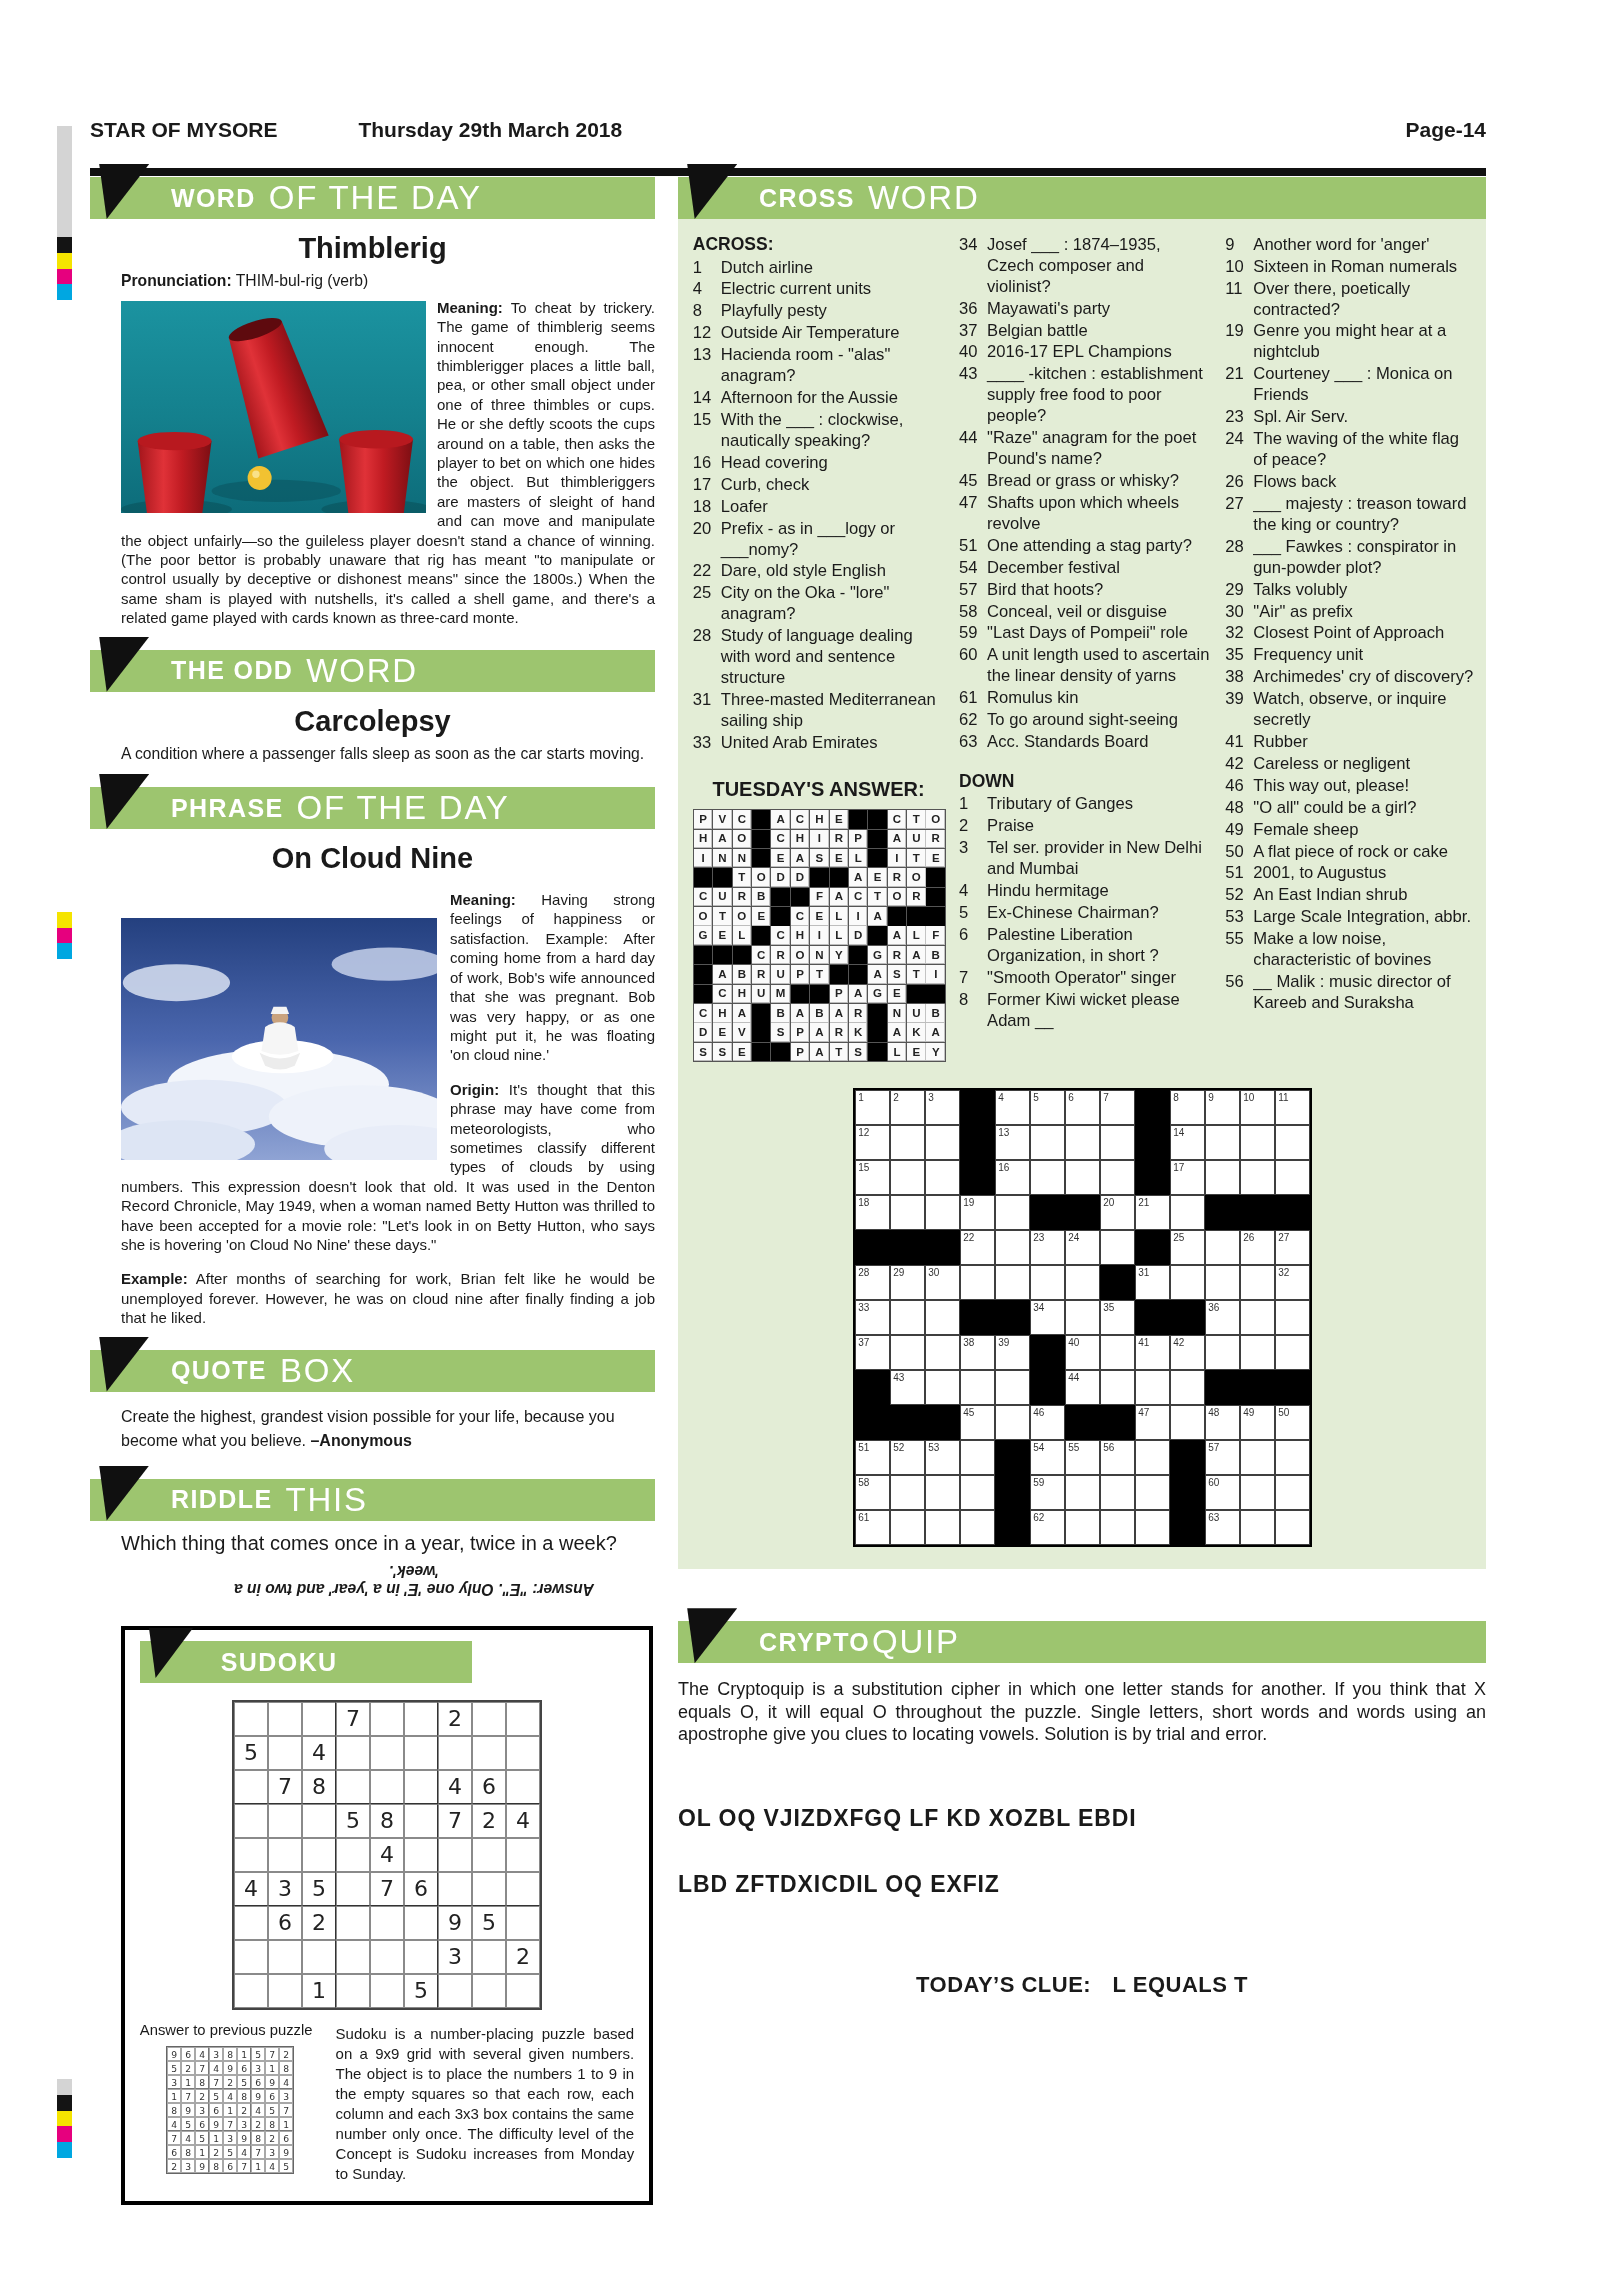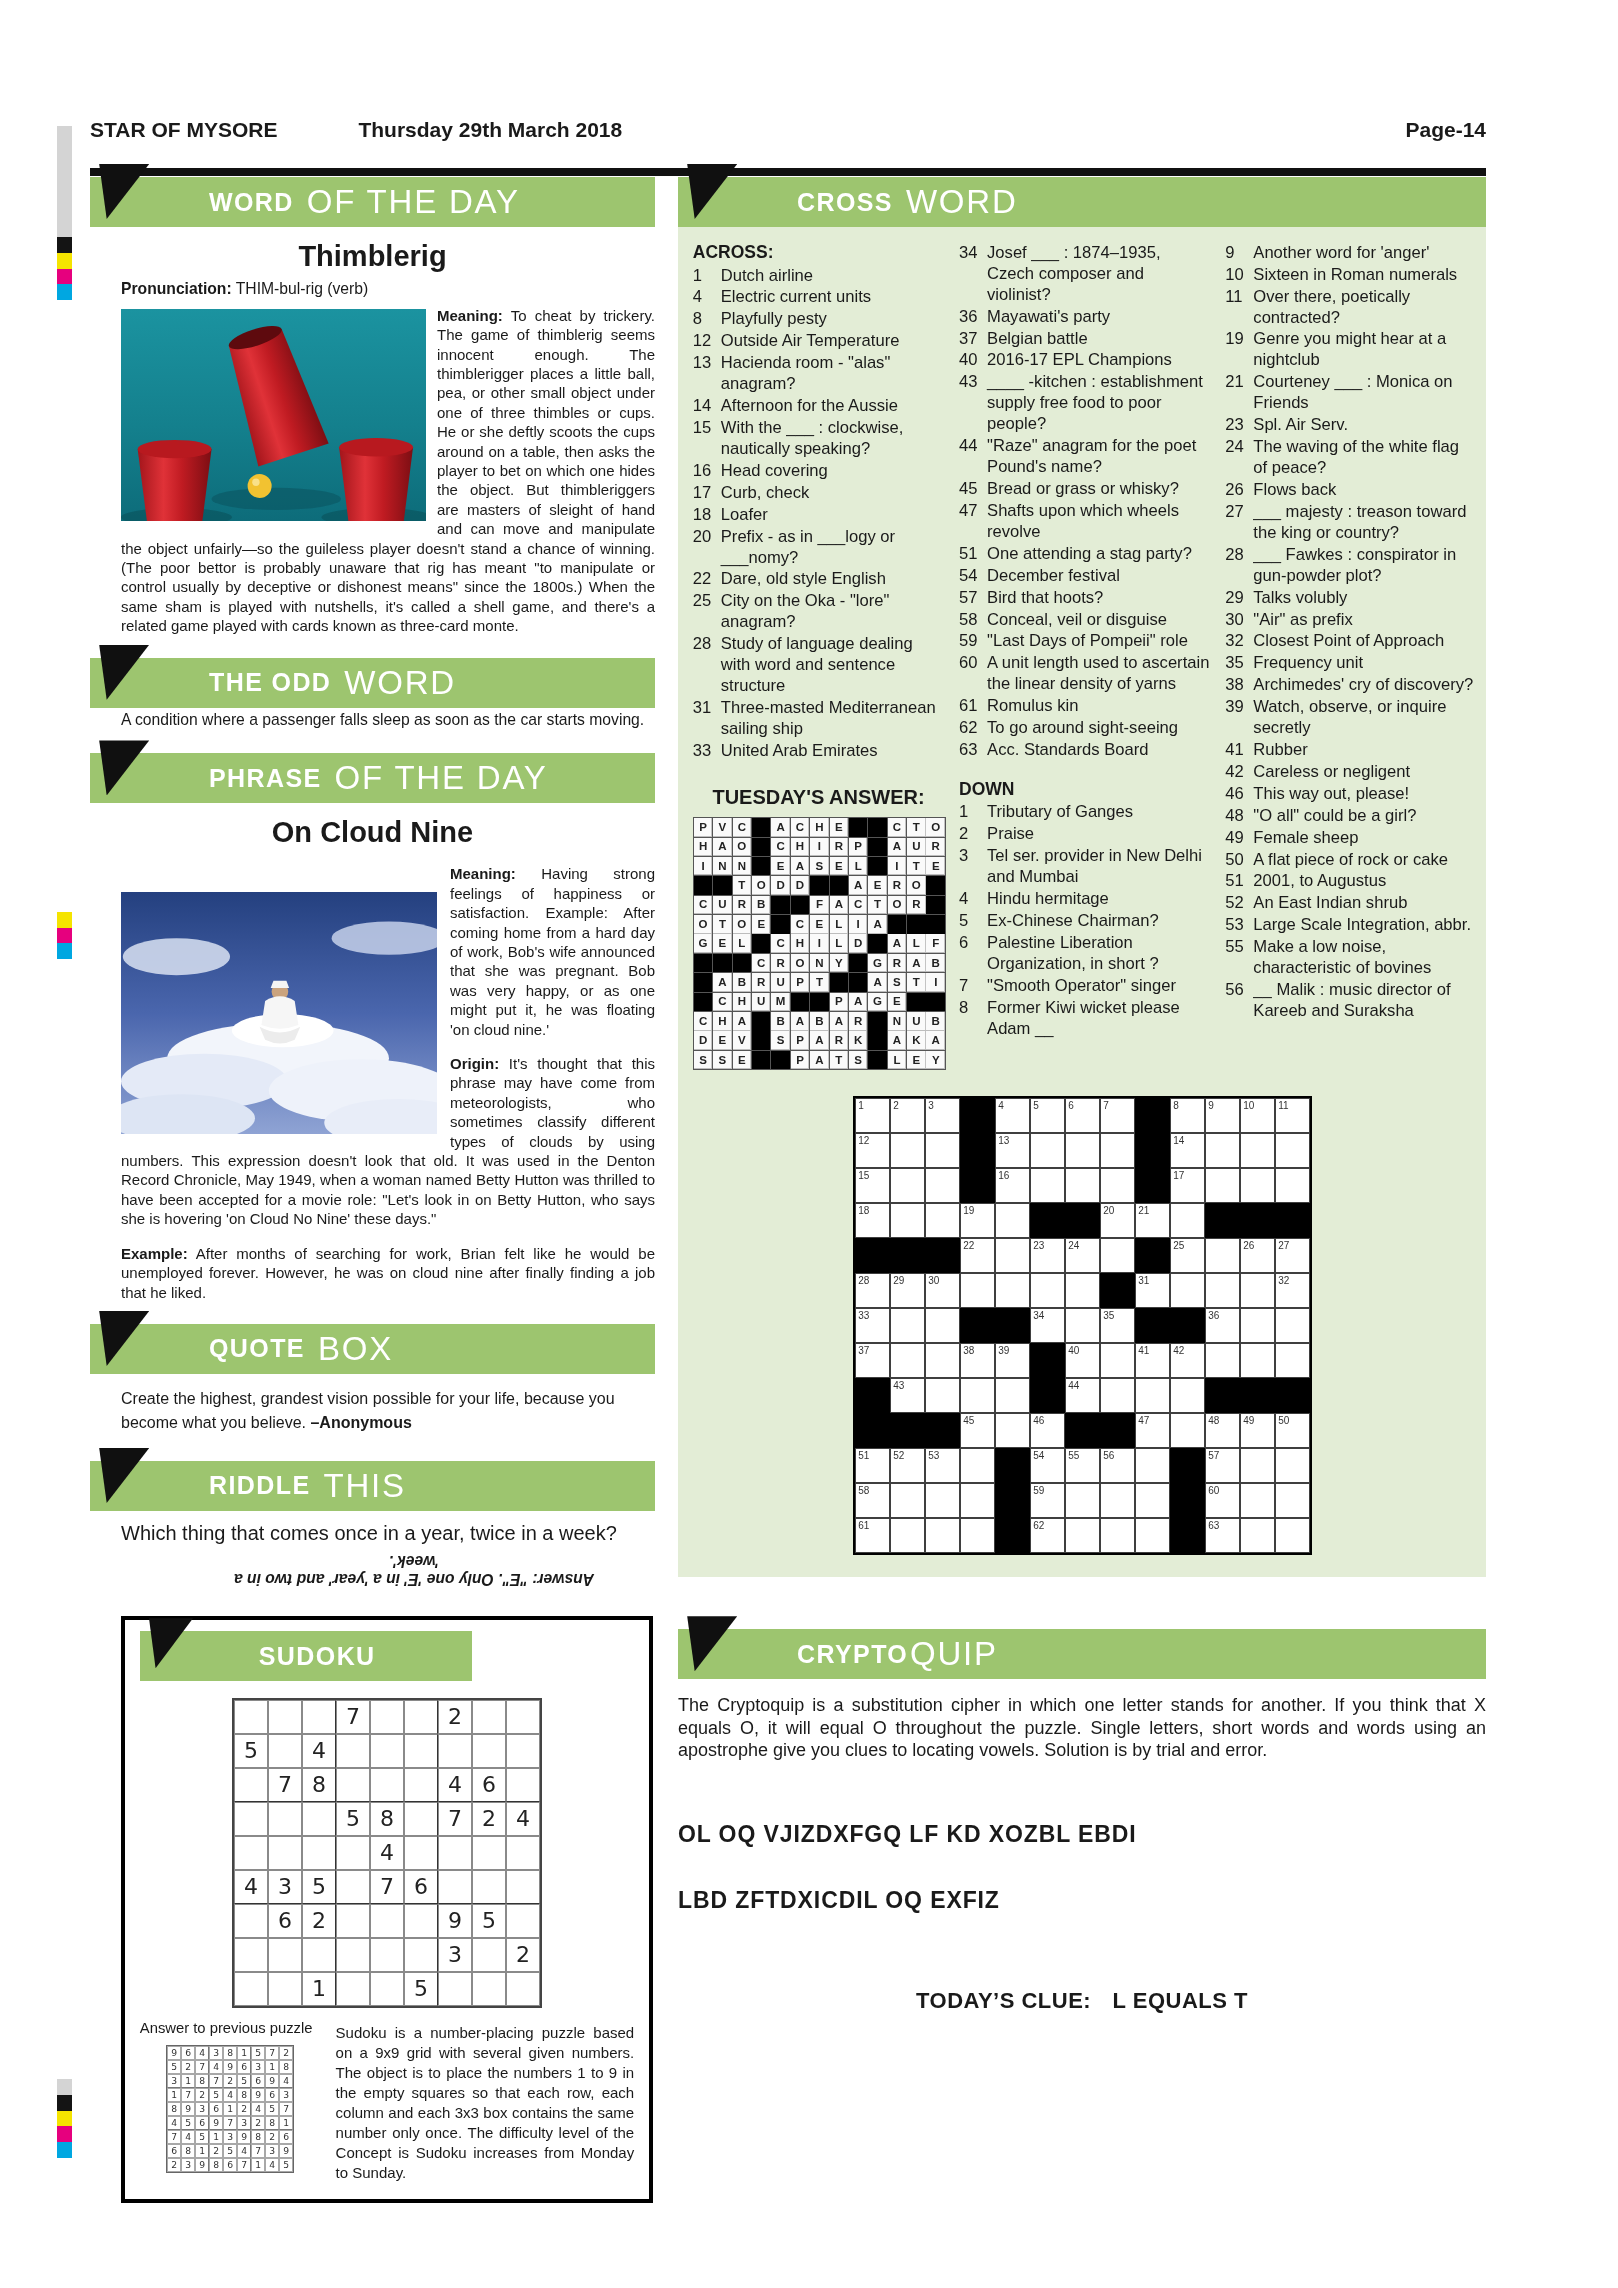--- a/index.html
+++ b/index.html
@@ -27,21 +27,21 @@
   .reg.k3{top:2095px;background:#141414;}
   .reg.y3{top:2111px;background:#f5e400;}
   .reg.m3{top:2126px;background:#e6007e;}
   .reg.c3{top:2142px;background:#00a7e1;}
   
   .page-header{position:absolute;left:90px;top:118px;width:1396px;display:flex;align-items:baseline;font-weight:bold;font-size:21px;}
   .page-header .dt{margin-left:81px;}
   .page-header .sp{flex:1;}
   .rule{position:absolute;left:90px;top:168px;width:1396px;height:8.3px;background:#111;}
   
-  .bar{position:relative;height:50px;background:var(--green);display:flex;align-items:center;padding-left:38px;}
+  .bar{position:relative;height:42px;background:var(--green);display:flex;align-items:center;}
   .bar .tri{position:absolute;left:9.2px;top:-13px;width:50px;height:55px;background:#101010;clip-path:polygon(0 0,100% 0,15% 100%);}
   .bar .bb{margin-left:81px;color:#fff;font-weight:bold;font-size:25px;letter-spacing:1.4px;white-space:nowrap;}
   .bar .bl{margin-left:13px;color:#fff;font-size:33px;letter-spacing:1.8px;white-space:nowrap;}
   .bar.tight .bl{margin-left:1.8px;}
   
   .col-left{position:absolute;left:90px;top:177px;width:565px;}
   .col-right{position:absolute;left:678px;top:177px;width:808px;}
   h2.hword{font-size:29px;font-weight:bold;text-align:center;margin:13px 0 7.4px;}
   p.pron{font-size:15.7px;margin:0 0 7.4px 31px;}
   .body-txt{font-size:15px;line-height:19.4px;text-align:justify;margin:0 0 0 31px;}
@@ -164,20 +164,21 @@
     </svg>
     <b>Meaning:</b>
     <span>To cheat by trickery. The game of thimblerig seems innocent enough. The thimblerigger places a little ball, pea, or other small object under one of three thimbles or cups. He or she deftly scoots the cups around on a table, then asks the player to bet on which one hides the object. But thimbleriggers are masters of sleight of hand and can move and manipulate the object unfairly—so the guileless player doesn't stand a chance of winning. (The poor bettor is probably unaware that rig has meant "to manipulate or control usually by deceptive or dishonest means" since the 1800s.) When the same sham is played with nutshells, it's called a shell game, and there's a related game played with cards known as three-card monte.</span>
   </div>
 
   <div class="bar mt24">
     <span class="tri"></span>
     <span class="bb">THE ODD</span>
     <span class="bl">WORD</span>
   </div>
+  <h2 class="hword">Carcolepsy</h2>
   <p class="odd-def">A condition where a passenger falls sleep as soon as the car starts moving.</p>
 
   <div class="bar mt26">
     <span class="tri"></span>
     <span class="bb">PHRASE</span>
     <span class="bl">OF THE DAY</span>
   </div>
   <h2 class="hword">On Cloud Nine</h2>
   <div class="body-txt">
     <svg class="cloudimg" viewBox="0 0 342 262" preserveAspectRatio="none">

